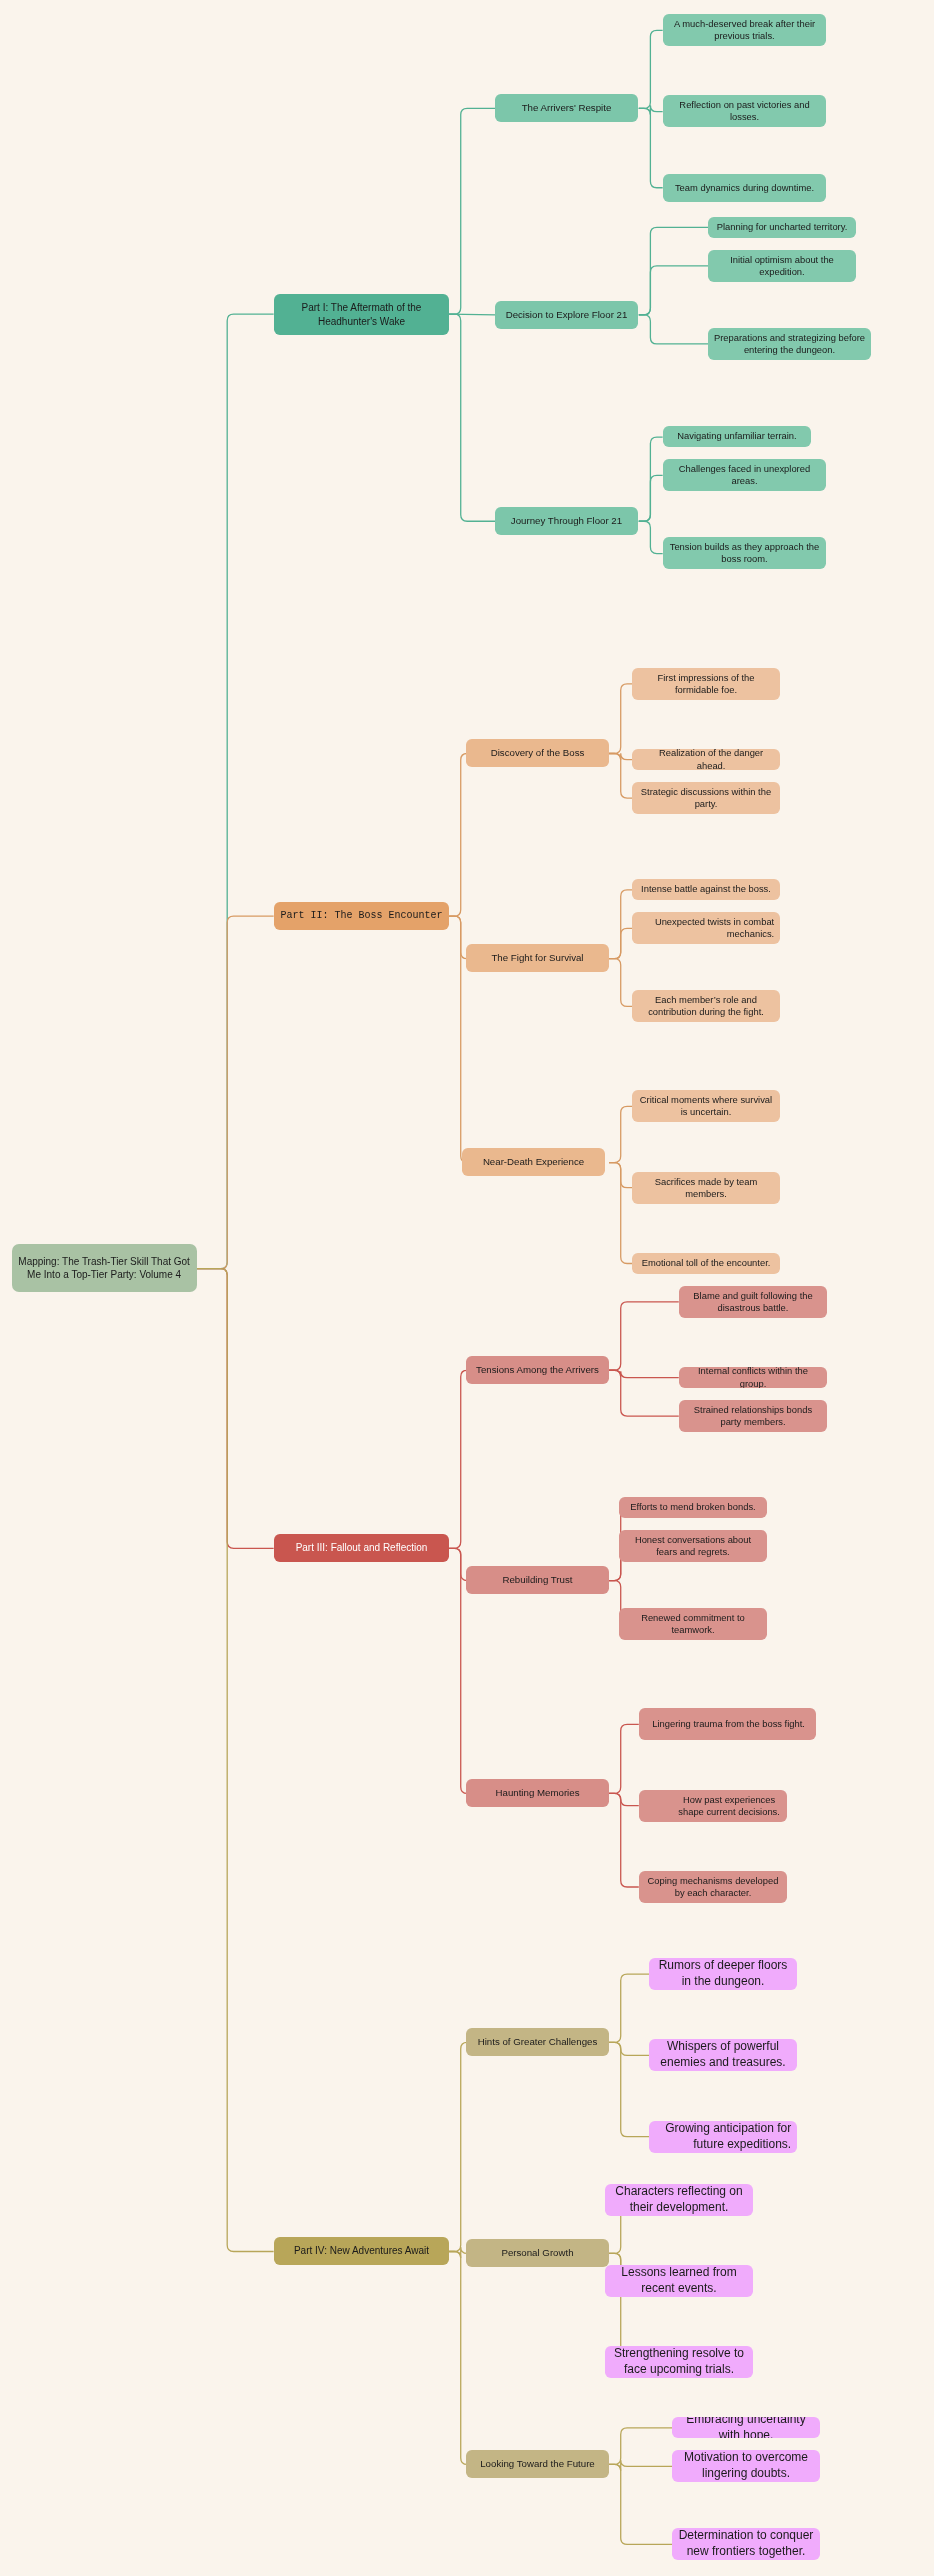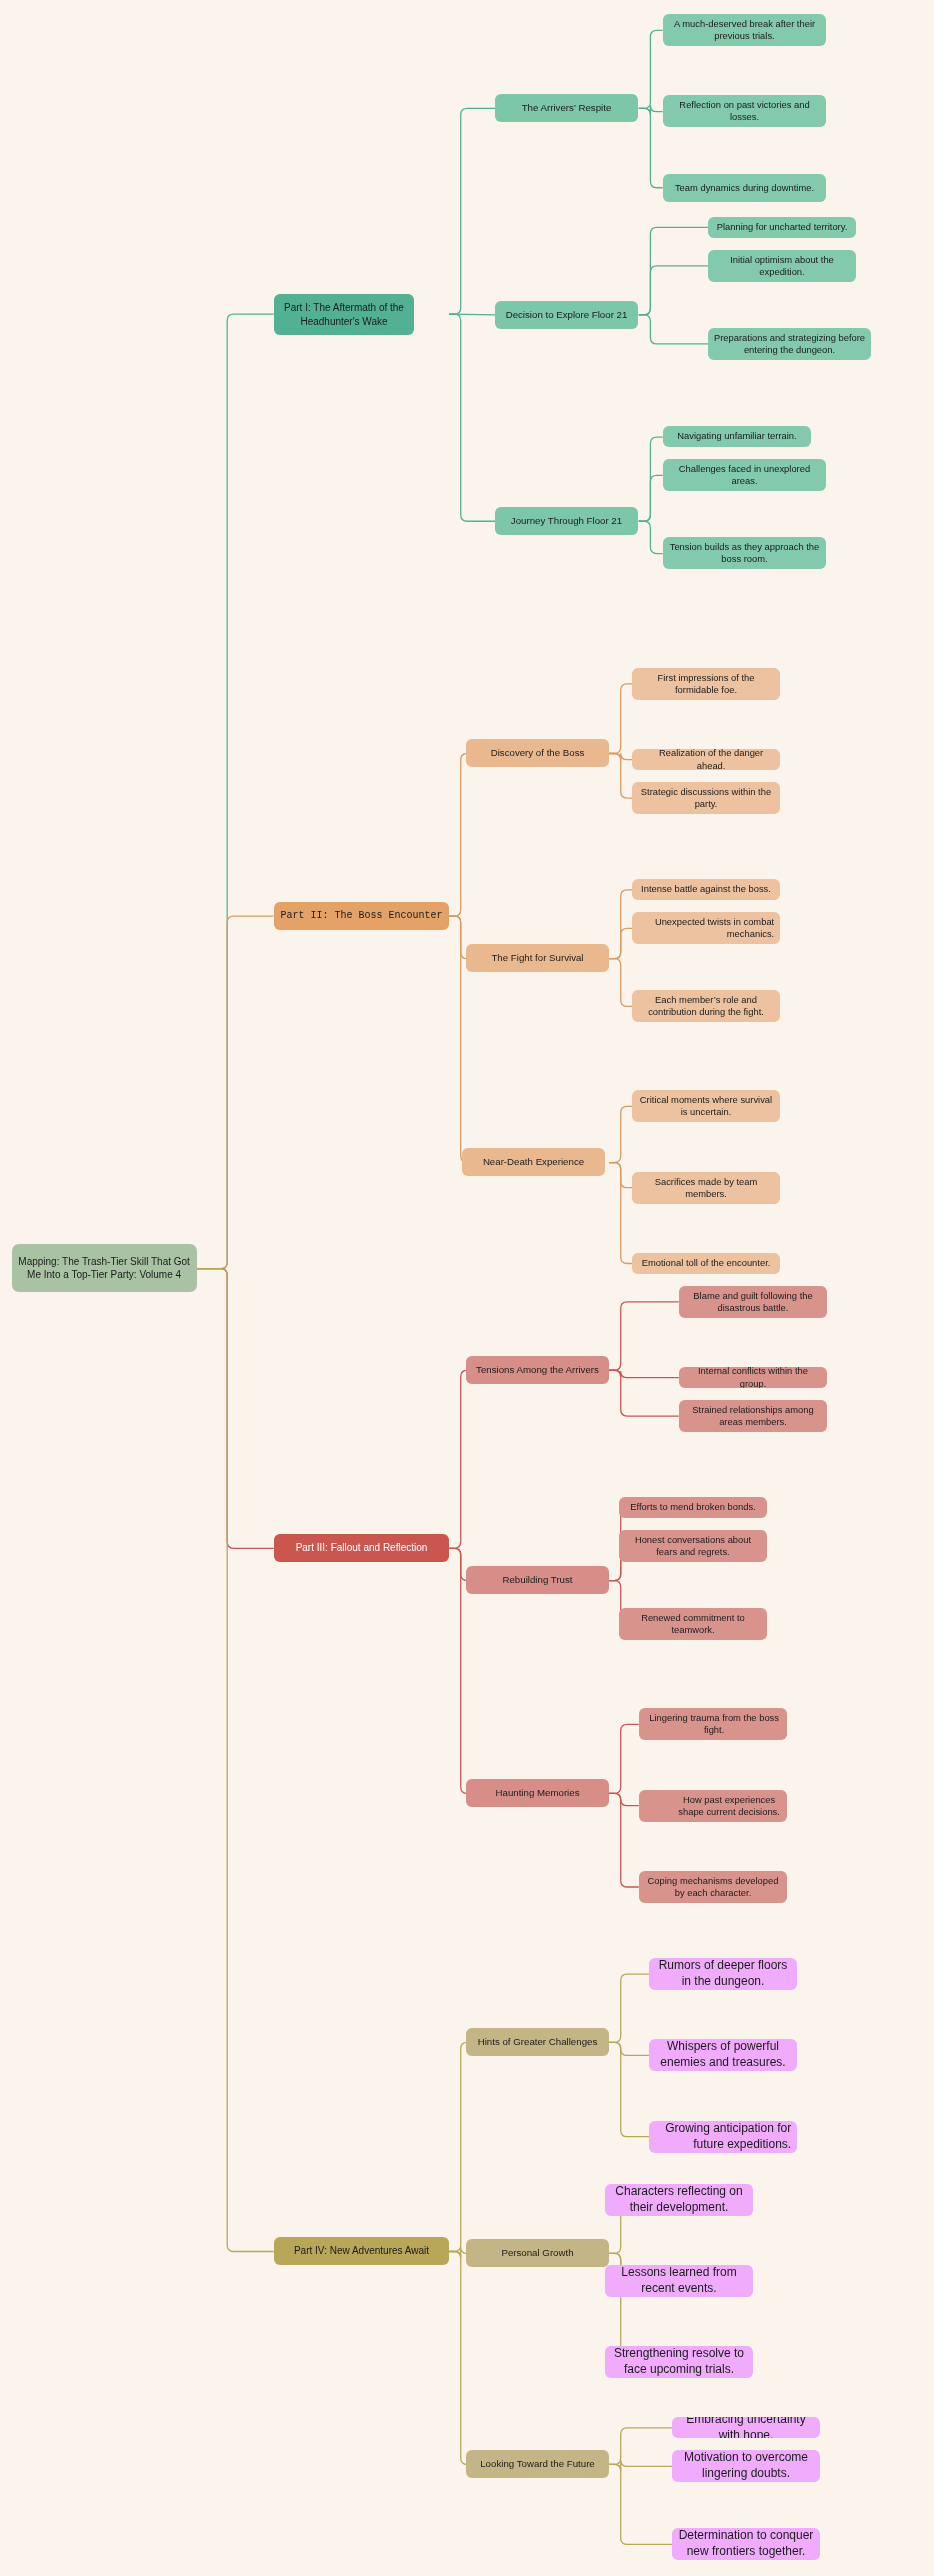--- a/index.html
+++ b/index.html
@@ -98,21 +98,21 @@
       <path d="M 696 3490 L 704 3490 Q 714 3490 714 3500 L 714 3483 Q 714 3493 724 3493 L 722 3493" fill="none" stroke="#b8a659" stroke-width="2"></path>
       <path d="M 944 3493 L 952 3493 Q 962 3493 962 3483 L 962 3420 Q 962 3410 972 3410 L 938 3410" fill="none" stroke="#b8a659" stroke-width="2"></path>
       <path d="M 944 3493 L 952 3493 Q 962 3493 962 3503 L 962 3526 Q 962 3536 972 3536 L 938 3536" fill="none" stroke="#b8a659" stroke-width="2"></path>
       <path d="M 944 3493 L 952 3493 Q 962 3493 962 3503 L 962 3652 Q 962 3662 972 3662 L 938 3662" fill="none" stroke="#b8a659" stroke-width="2"></path>
       <path d="M 696 3490 L 704 3490 Q 714 3490 714 3500 L 714 3810 Q 714 3820 724 3820 L 722 3820" fill="none" stroke="#b8a659" stroke-width="2"></path>
       <path d="M 944 3820 L 952 3820 Q 962 3820 962 3810 L 962 3773.5 Q 962 3763.5 972 3763.5 L 1042 3763.5" fill="none" stroke="#b8a659" stroke-width="2"></path>
       <path d="M 944 3820 L 952 3820 Q 962 3820 962 3830 L 962 3813 Q 962 3823 972 3823 L 1042 3823" fill="none" stroke="#b8a659" stroke-width="2"></path>
       <path d="M 944 3820 L 952 3820 Q 962 3820 962 3830 L 962 3934 Q 962 3944 972 3944 L 1042 3944" fill="none" stroke="#b8a659" stroke-width="2"></path>
     </svg>
 <div class="node root" style="left: 11.6px; top: 1244px; width: 185px; height: 48px;">Mapping: The Trash-Tier Skill That Got Me Into a Top-Tier Party: Volume 4</div>
-    <div class="node l1-g" style="left: 274px; top: 294px; width: 140px; height: 41px;">Part I: The Aftermath of the Headhunter's Wake</div>
+    <div class="node l1-g" style="left: 274px; top: 294px; width: 175px; height: 41px;">Part I: The Aftermath of the Headhunter's Wake</div>
     <div class="node l2-g" style="left: 495px; top: 94px; width: 143px; height: 28px;">The Arrivers' Respite</div>
     <div class="node l3-g" style="left: 663px; top: 14px; width: 163px; height: 32px;">A much-deserved break after their previous trials.</div>
     <div class="node l3-g" style="left: 663px; top: 95px; width: 163px; height: 32px;">Reflection on past victories and losses.</div>
     <div class="node l3-g" style="left: 663px; top: 174px; width: 163px; height: 28px;">Team dynamics during downtime.</div>
     <div class="node l2-g" style="left: 495px; top: 301px; width: 143px; height: 28px;">Decision to Explore Floor 21</div>
     <div class="node l3-g" style="left: 708px; top: 217px; width: 148px; height: 21px;">Planning for uncharted territory.</div>
     <div class="node l3-g" style="left: 708px; top: 250px; width: 148px; height: 32px;">Initial optimism about the expedition.</div>
     <div class="node l3-g" style="left: 708px; top: 328px; width: 163px; height: 32px;">Preparations and strategizing before entering the dungeon.</div>
     <div class="node l2-g" style="left: 495px; top: 507px; width: 143px; height: 28px;">Journey Through Floor 21</div>
     <div class="node l3-g" style="left: 663px; top: 426px; width: 148px; height: 21px;">Navigating unfamiliar terrain.</div>
@@ -128,27 +128,27 @@
     <div class="node l3-o" style="left: 632px; top: 912px; width: 148px; height: 32px; text-align: right;">Unexpected twists in combat mechanics.</div>
     <div class="node l3-o" style="left: 632px; top: 990px; width: 148px; height: 32px;">Each member’s role and contribution during the fight.</div>
     <div class="node l2-o" style="left: 462px; top: 1148px; width: 143px; height: 28px;">Near-Death Experience</div>
     <div class="node l3-o" style="left: 632px; top: 1090px; width: 148px; height: 32px;">Critical moments where survival is uncertain.</div>
     <div class="node l3-o" style="left: 632px; top: 1172px; width: 148px; height: 32px;">Sacrifices made by team members.</div>
     <div class="node l3-o" style="left: 632px; top: 1253px; width: 148px; height: 21px;">Emotional toll of the encounter.</div>
     <div class="node l1-r" style="left: 274px; top: 1534px; width: 175px; height: 28px;">Part III: Fallout and Reflection</div>
     <div class="node l2-r" style="left: 466px; top: 1356px; width: 143px; height: 28px;">Tensions Among the Arrivers</div>
     <div class="node l3-r" style="left: 679px; top: 1286px; width: 148px; height: 32px;">Blame and guilt following the disastrous battle.</div>
     <div class="node l3-r" style="left: 679px; top: 1367px; width: 148px; height: 21px;">Internal conflicts within the group.</div>
-    <div class="node l3-r" style="left: 679px; top: 1400px; width: 148px; height: 32px;">Strained relationships among areas members.</div>
+    <div class="node l3-r" style="left: 679px; top: 1400px; width: 148px; height: 32px;">Strained relationships bonds party members.</div>
     <div class="node l2-r" style="left: 466px; top: 1566px; width: 143px; height: 28px;">Rebuilding Trust</div>
     <div class="node l3-r" style="left: 619px; top: 1497px; width: 148px; height: 21px;">Efforts to mend broken bonds.</div>
     <div class="node l3-r" style="left: 619px; top: 1530px; width: 148px; height: 32px;">Honest conversations about fears and regrets.</div>
     <div class="node l3-r" style="left: 619px; top: 1608px; width: 148px; height: 32px;">Renewed commitment to teamwork.</div>
     <div class="node l2-r" style="left: 466px; top: 1779px; width: 143px; height: 28px;">Haunting Memories</div>
-    <div class="node l3-r" style="left: 639px; top: 1708px; width: 148px; height: 32px; padding-left: 8px;">Lingering trauma from the boss fight.</div>
+    <div class="node l3-r" style="left: 639px; top: 1708px; width: 177px; height: 32px; padding-left: 8px;">Lingering trauma from the boss fight.</div>
     <div class="node l3-r" style="left: 639px; top: 1790px; width: 148px; height: 32px; padding-left: 38px;">How past experiences shape current decisions.</div>
     <div class="node l3-r" style="left: 639px; top: 1871px; width: 148px; height: 32px;">Coping mechanisms developed by each character.</div>
     <div class="node l1-k" style="left: 274px; top: 2237px; width: 175px; height: 28px;">Part IV: New Adventures Await</div>
     <div class="node l2-k" style="left: 466px; top: 2028px; width: 143px; height: 28px;">Hints of Greater Challenges</div>
     <div class="node l3-k" style="left: 649px; top: 1958px; width: 148px; height: 32px;">Rumors of deeper floors in the dungeon.</div>
     <div class="node l3-k" style="left: 649px; top: 2039px; width: 148px; height: 32px;">Whispers of powerful enemies and treasures.</div>
     <div class="node l3-k" style="left: 649px; top: 2121px; width: 148px; height: 32px; text-align: right;">Growing anticipation for future expeditions.</div>
     <div class="node l2-k" style="left: 466px; top: 2239px; width: 143px; height: 28px;">Personal Growth</div>
     <div class="node l3-k" style="left: 605px; top: 2184px; width: 148px; height: 32px;">Characters reflecting on their development.</div>
     <div class="node l3-k" style="left: 605px; top: 2265px; width: 148px; height: 32px;">Lessons learned from recent events.</div>

